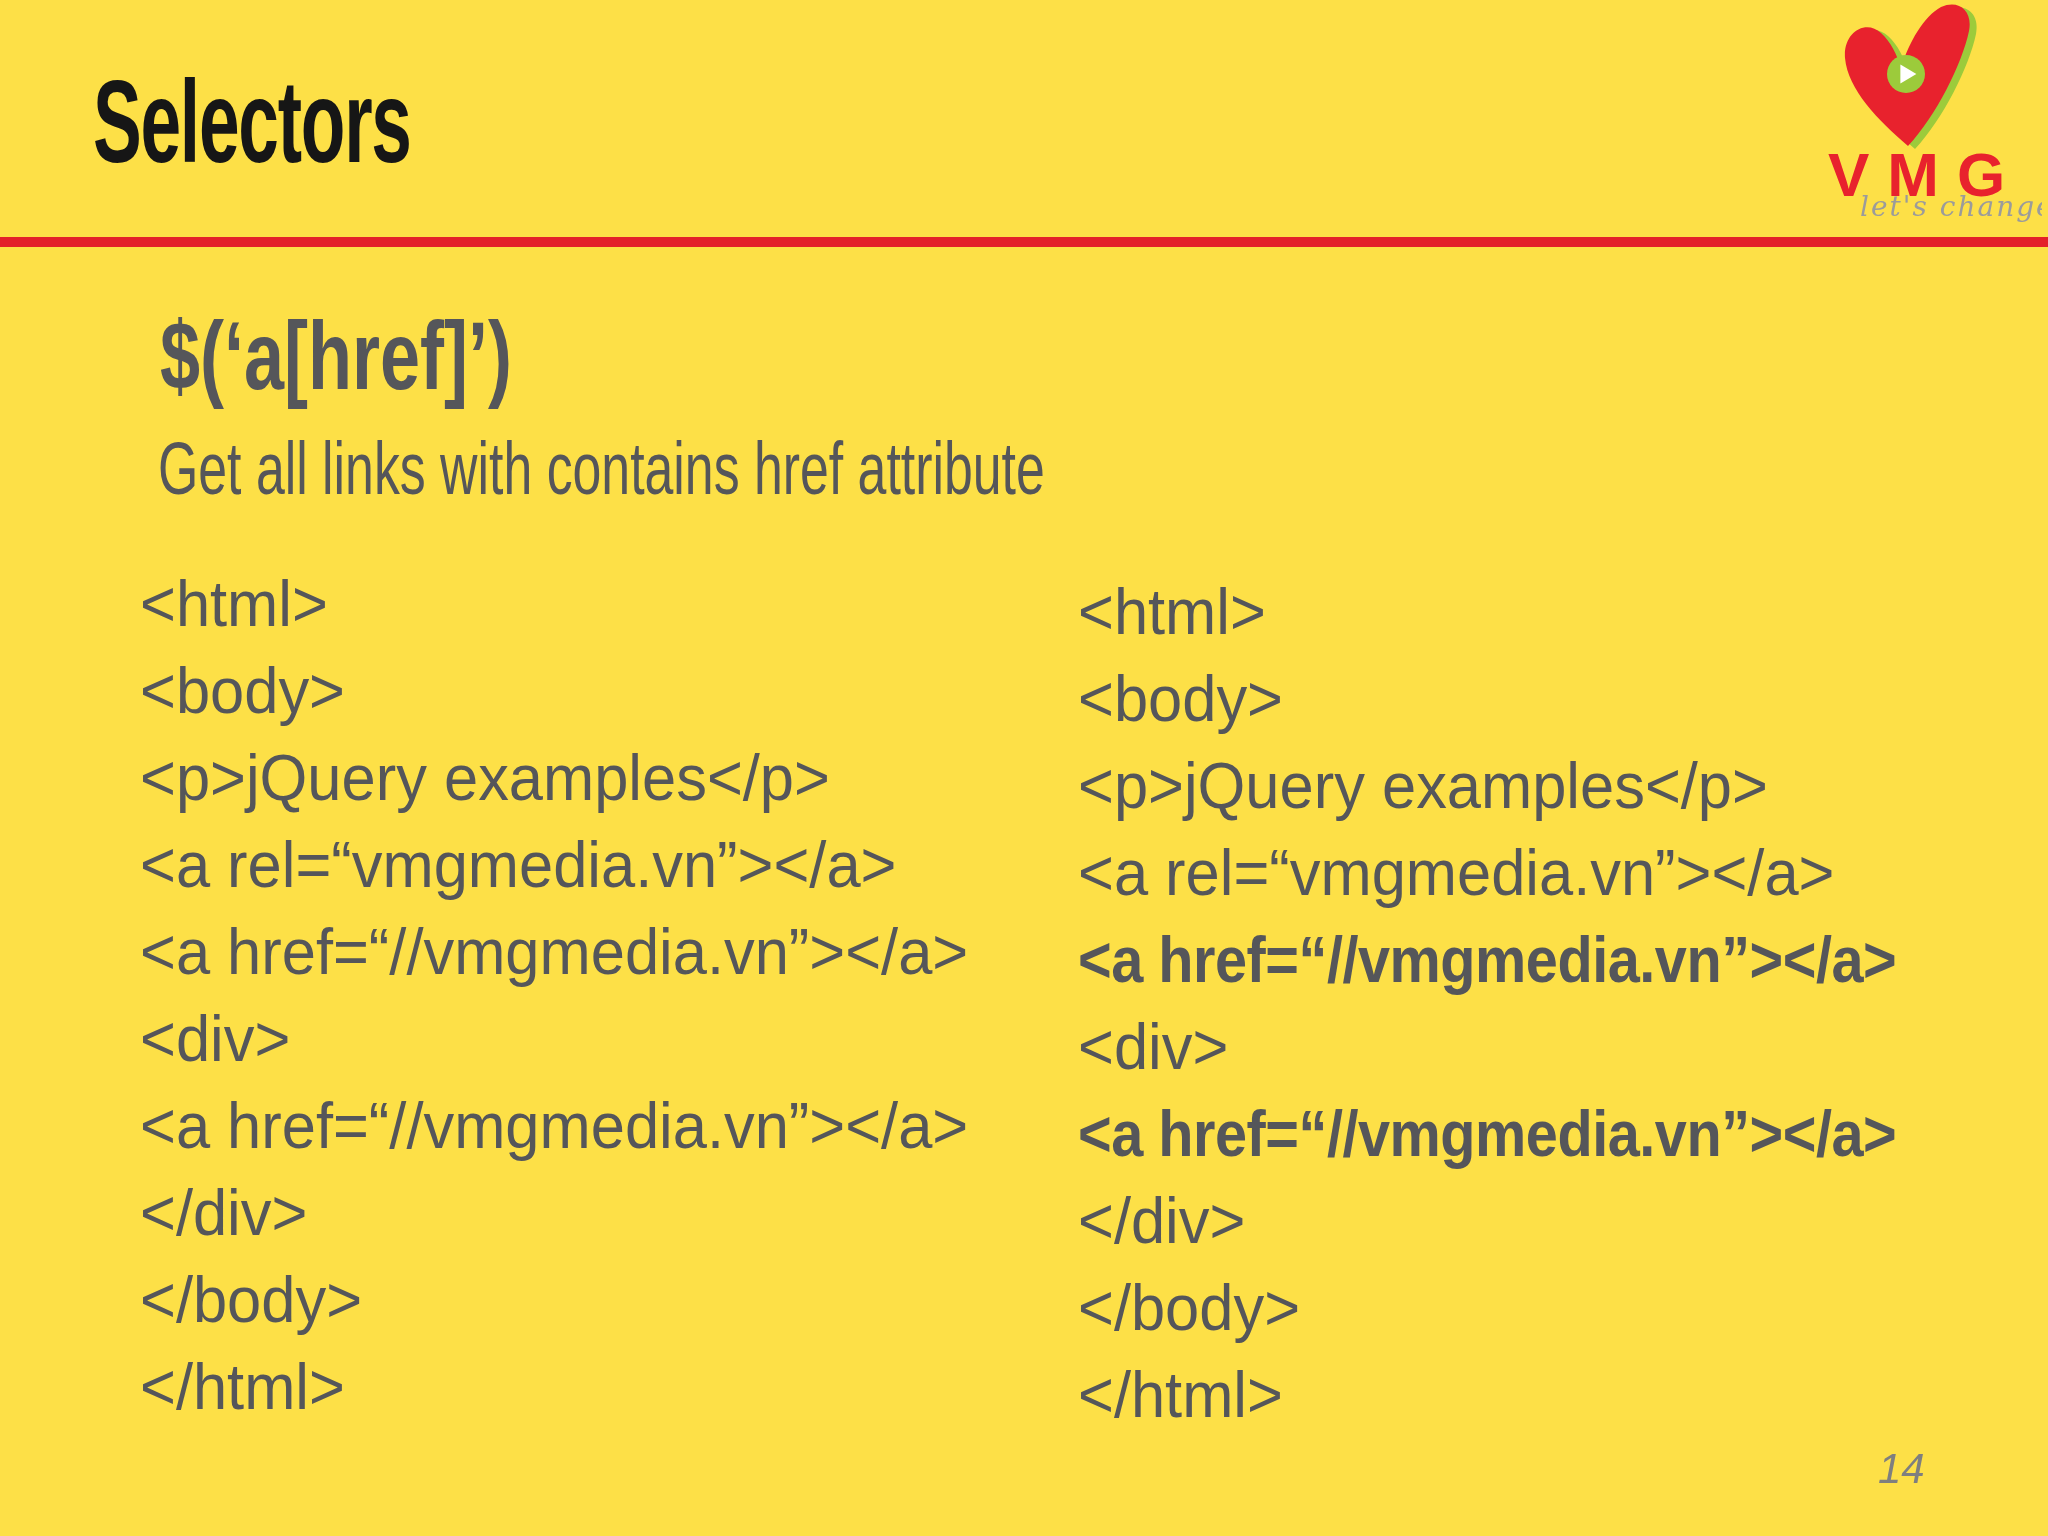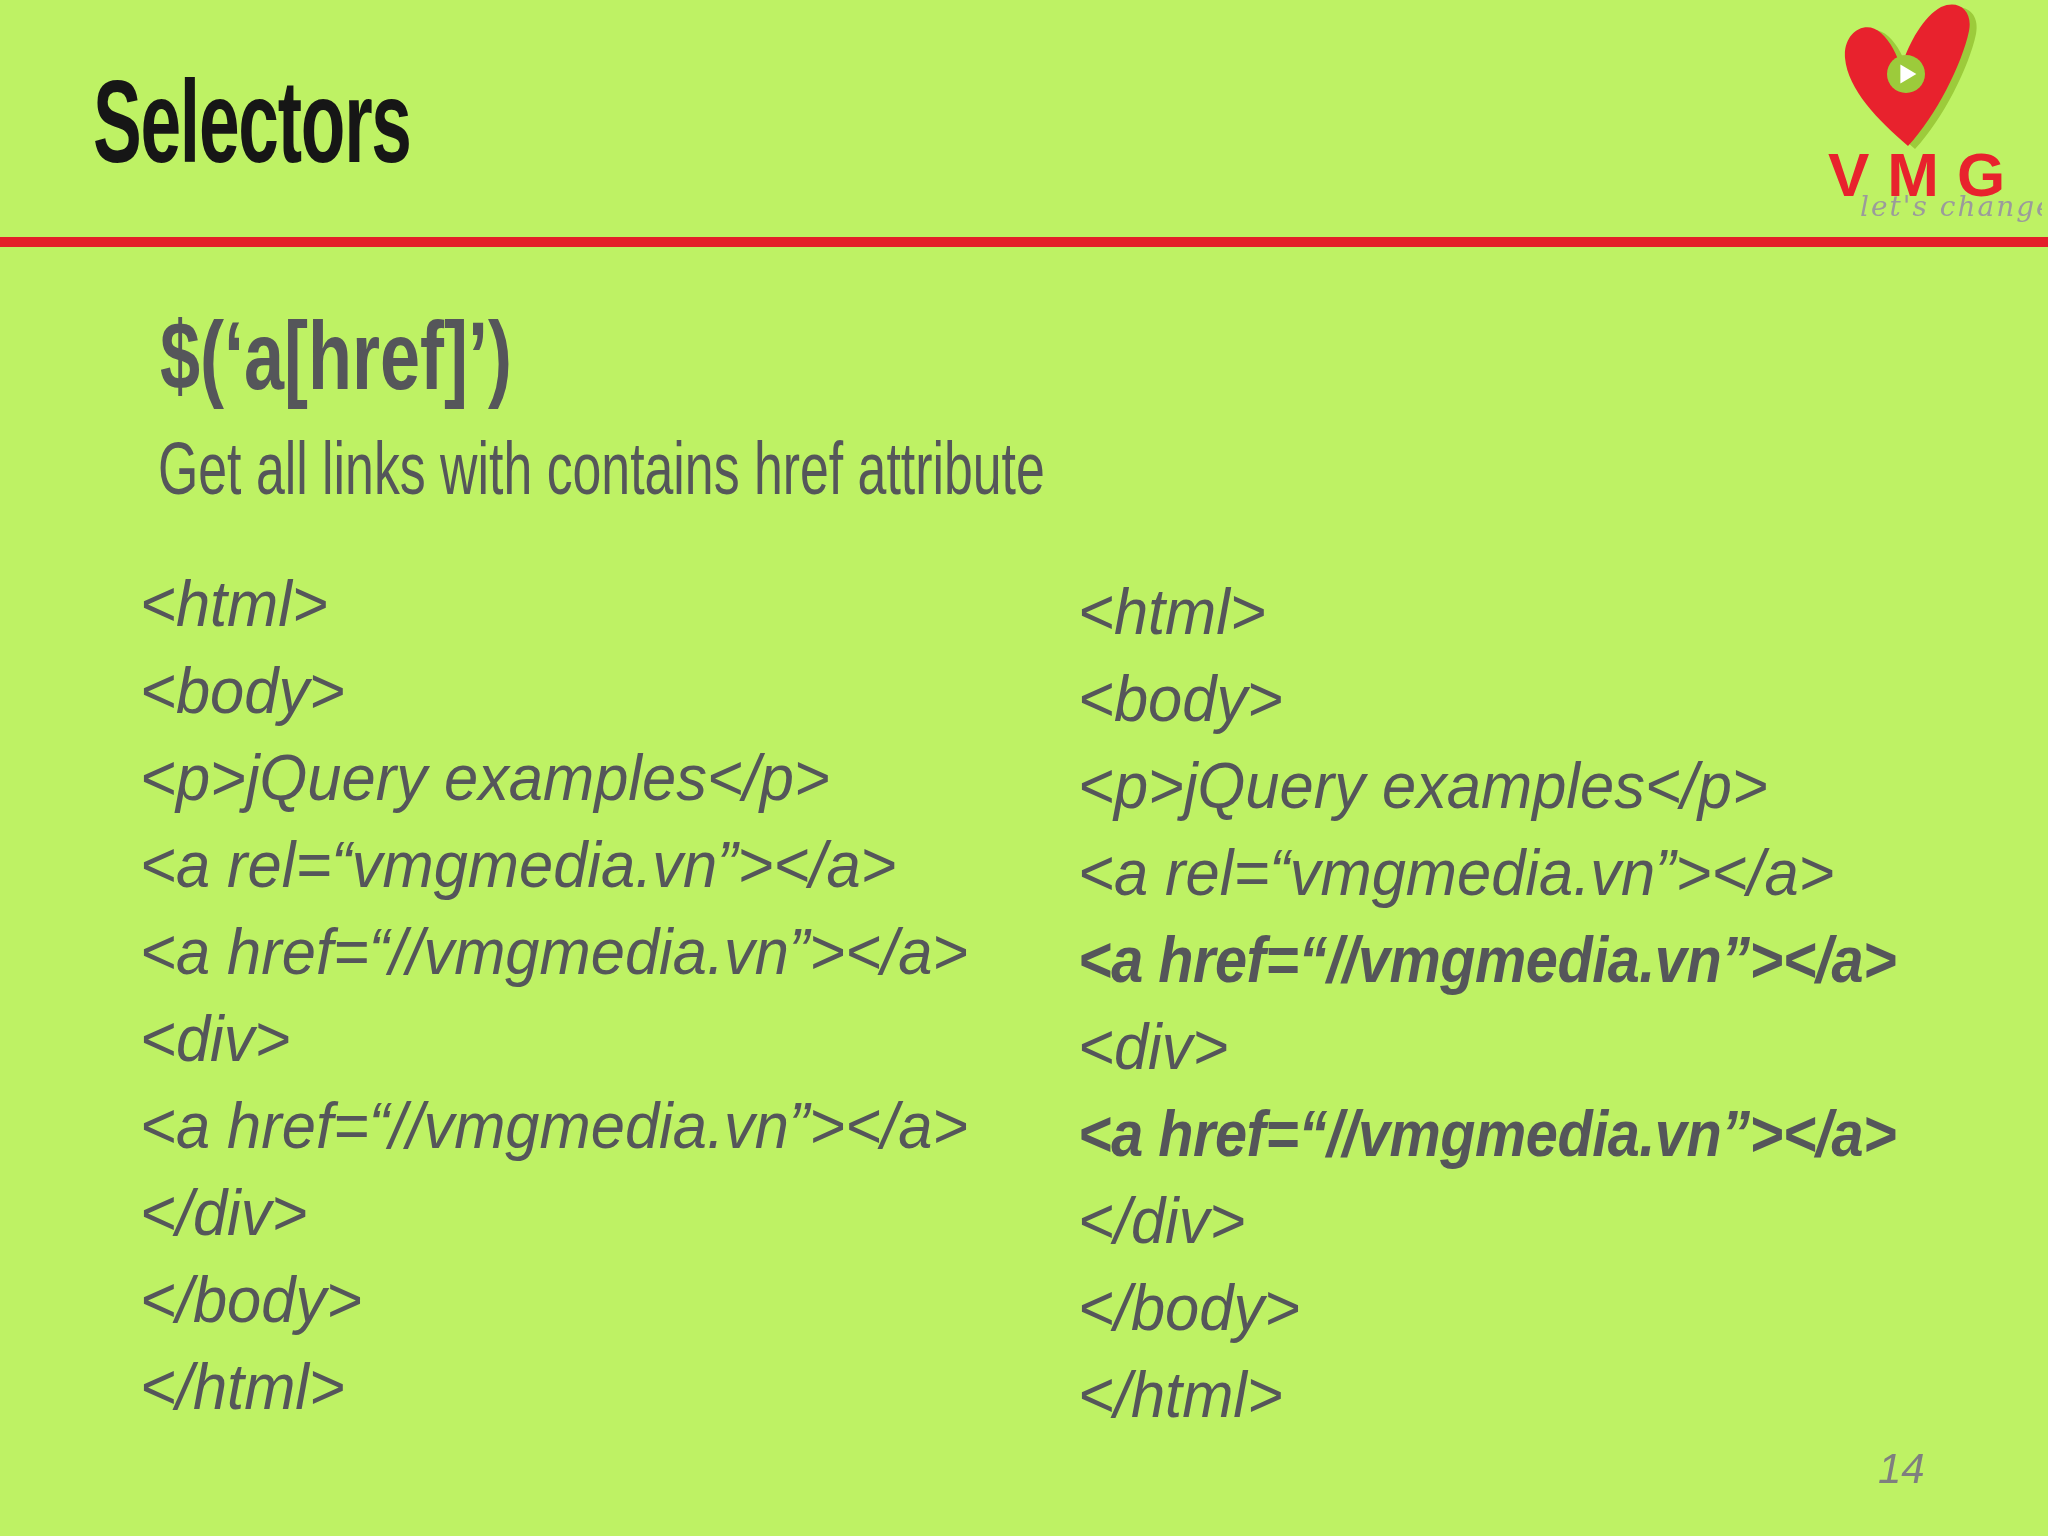--- a/index.html
+++ b/index.html
@@ -1,20 +1,20 @@
 <!DOCTYPE html>
 <html><head>
 <meta charset="utf-8">
 <style>
   html,body{margin:0;padding:0;}
   body{
     width:2048px;height:1536px;position:relative;overflow:hidden;
     background:#ffffff;font-family:"Liberation Sans",sans-serif;
   }
-  .slide{position:absolute;inset:0;background:#bef264;}
+  .slide{position:absolute;inset:0;background:#fde047;}
 
   .title{
     position:absolute;left:93px;top:64px;margin:0;
     font-size:116px;font-weight:700;color:#161616;line-height:1;
     letter-spacing:-2px;white-space:nowrap;
     transform:scaleX(0.63);transform-origin:left top;
   }
   .rule{position:absolute;left:0;top:237px;width:2048px;height:10px;}
 
   .logo{position:absolute;left:1818px;top:2px;width:224px;height:232px;}
@@ -26,21 +26,20 @@
   }
   .desc{
     position:absolute;left:158px;top:432px;margin:0;
     font-size:74px;font-weight:400;color:#55565a;line-height:1;
     white-space:nowrap;transform:scaleX(0.70);transform-origin:left top;
   }
 
   .code{
     position:absolute;color:#55565a;font-size:64px;line-height:87px;
     white-space:nowrap;
-    font-style:italic;
   }
   .code-left{left:140px;top:561px;}
   .code-right{left:1078px;top:569px;}
   .code .line{transform:scaleX(0.96);transform-origin:left center;}
   .code .line.bold{font-weight:700;transform:scaleX(0.90);letter-spacing:-0.5px;}
 
   .pagenum{
     position:absolute;left:1878px;top:1448px;
     font-size:42px;color:#7f7f7f;line-height:1;font-style:italic;
   }

